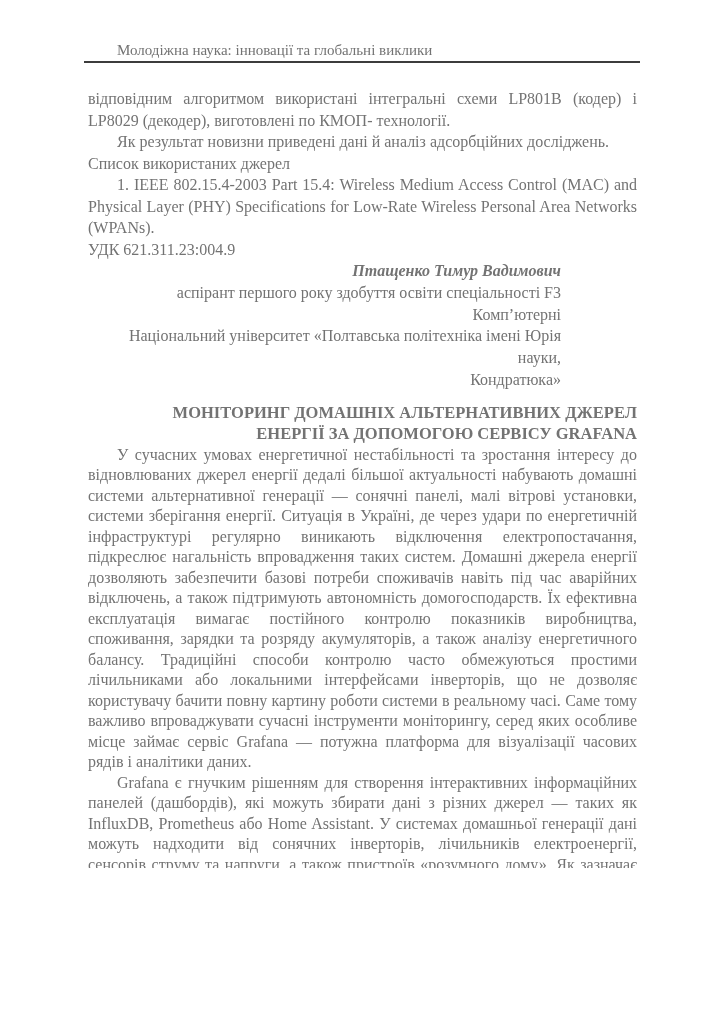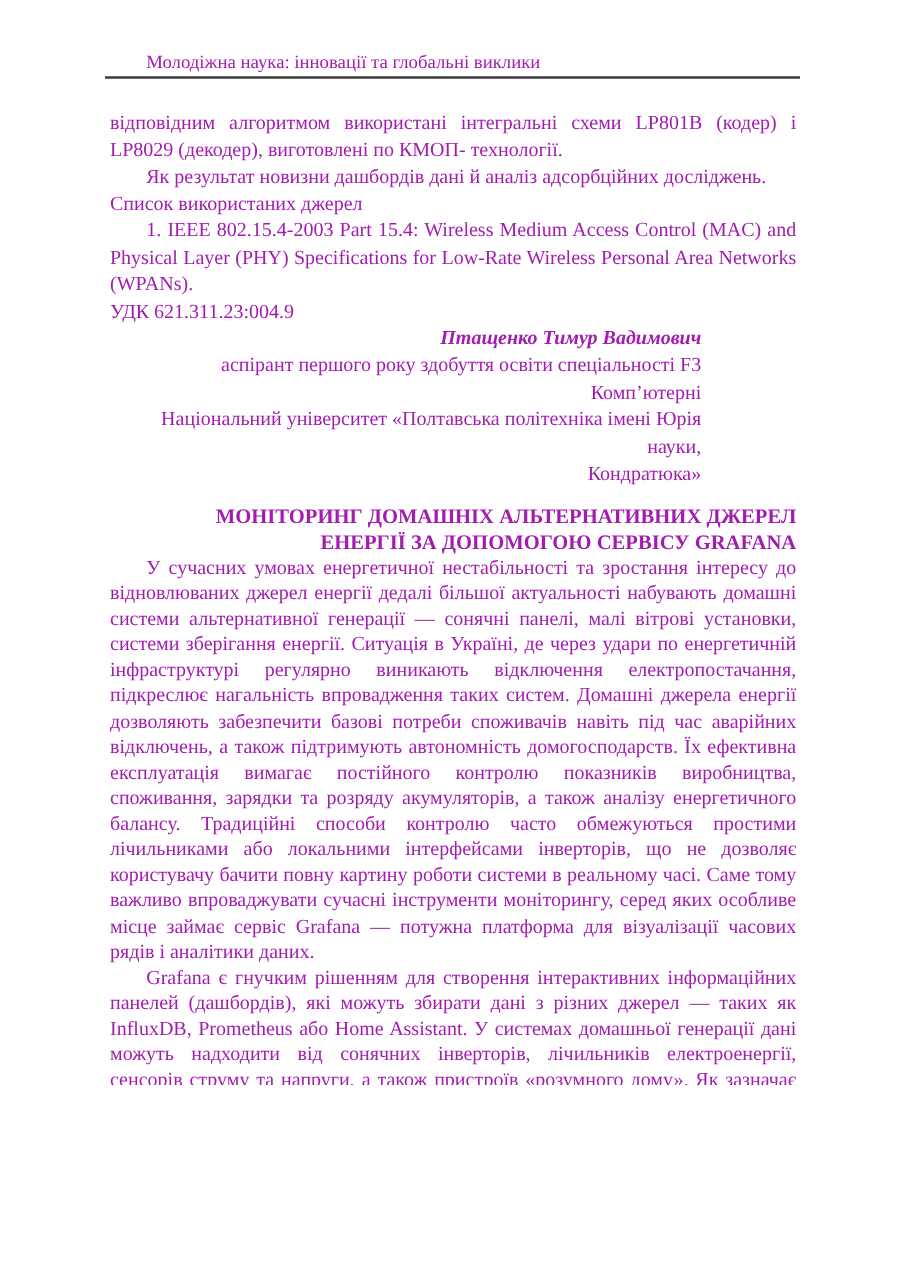--- a/index.html
+++ b/index.html
@@ -2,21 +2,21 @@
 <html lang="uk"><head>
 <meta charset="utf-8">
 <style>
   html, body { margin: 0; padding: 0; background: #ffffff; }
   .page {
     position: relative;
     width: 724px;
     height: 868px;
     background: #ffffff;
     font-family: "Liberation Serif", "DejaVu Serif", serif;
-    color: #a21caf;
+    color: #737373;
     overflow: hidden;
   }
   .running-header {
     position: absolute;
     top: 41px;
     left: 117px;
     font-size: 15px;
     line-height: 18px;
     white-space: nowrap;
   }
@@ -80,21 +80,21 @@
 <div class="page">
 
   <div class="running-header">Молодіжна наука: інновації та глобальні виклики</div>
 
   <div class="header-rule"></div>
 
   <div class="content">
 
     <p class="justified">відповідним алгоритмом використані інтегральні схеми LP801B (кодер) і LP8029 (декодер), виготовлені по КМОП- технології.</p>
 
-    <p class="justified first-indent">Як результат новизни дашбордів дані й аналіз адсорбційних досліджень.</p>
+    <p class="justified first-indent">Як результат новизни приведені дані й аналіз адсорбційних досліджень.</p>
 
     <p class="ref-heading">Список використаних джерел</p>
 
     <p class="justified first-indent">1. IEEE 802.15.4-2003 Part 15.4: Wireless Medium Access Control (MAC) and Physical Layer (PHY) Specifications for Low-Rate Wireless Personal Area Networks (WPANs).</p>
 
     <p class="udc">УДК 621.311.23:004.9</p>
 
     <div class="author-block">
       <div class="author-name">Птащенко Тимур Вадимович</div>
       <div>аспірант першого року здобуття освіти спеціальності F3 Комп’ютерні</div>

